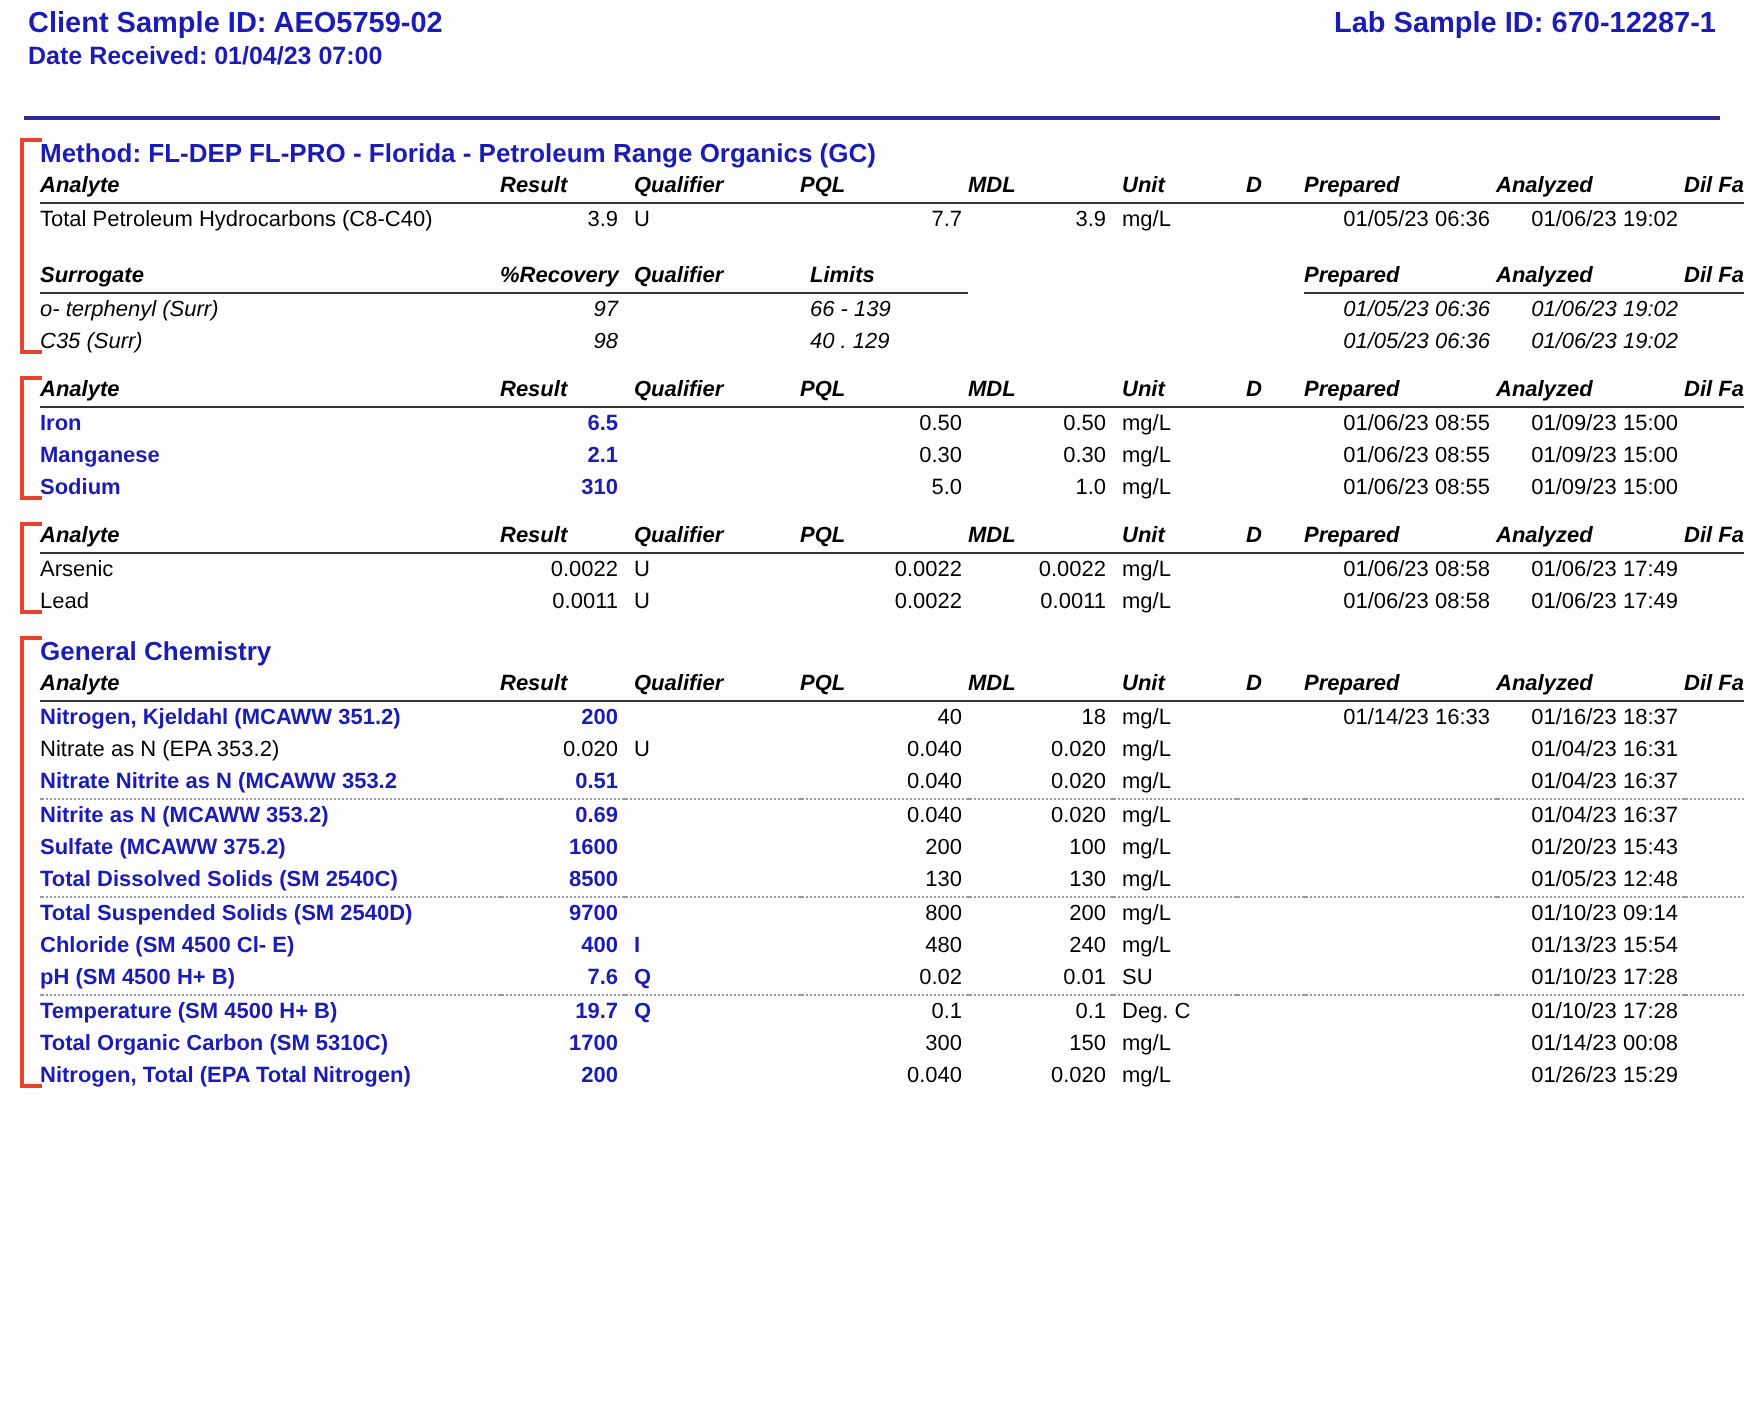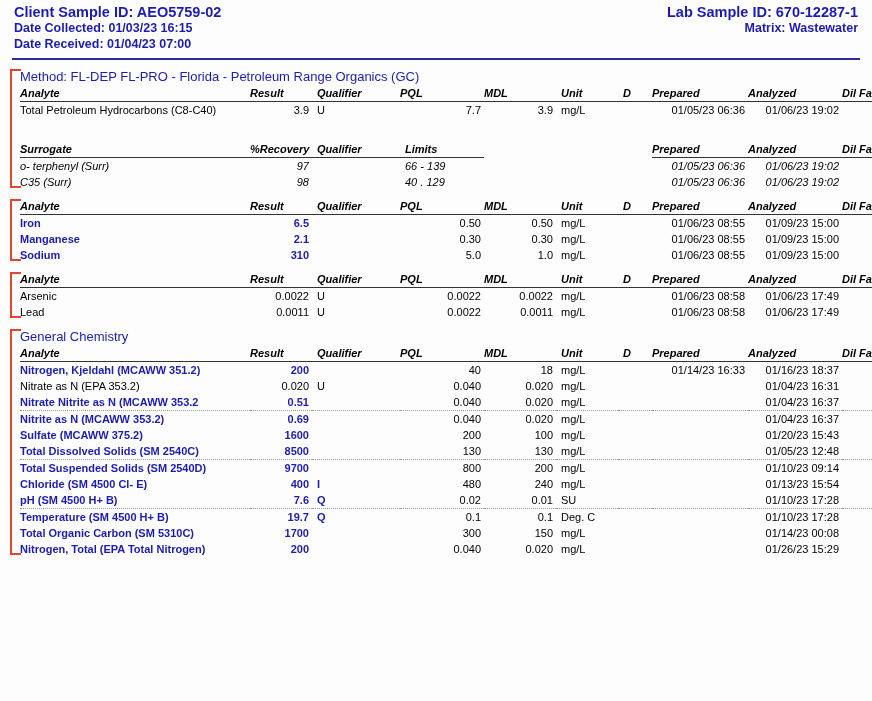--- a/index.html
+++ b/index.html
@@ -73,21 +73,21 @@
     border-left: 2px solid #e8432b;
     border-top: 2px solid #e8432b;
     pointer-events: none;
   }
   .bracket.with-foot {
     border-bottom: 2px solid #e8432b;
   }
 
   .method-title {
     color: #1b1bb5;
-    font-weight: normal;
+    font-weight: bold;
     font-size: 13px;
     line-height: 16px;
     padding-bottom: 1px;
     white-space: nowrap;
   }
 
   table.rpt {
     border-collapse: collapse;
     width: 840px;
     table-layout: fixed;
@@ -143,35 +143,31 @@
 
   .blue  { color: #1b1bb5; font-weight: bold; margin-top: 32px; }
   .black { color: #000000; }
   .ital  { font-style: italic; }
   .ital th { font-style: italic; }
 
   tr.dotted > td {
     border-bottom: 1px dotted #9a9a9a;
   }
 
-  .surr-wrap { margin-top: 24px; }
+  .surr-wrap { margin-top: 13px; }
 </style>
 </head>
 <body>
 
 <div class="page">
 
   <div class="doc-header">
     <div class="hdr-row row1">
       <div class="hdr-left">Client Sample ID: AEO5759-02</div>
       <div class="hdr-right">Lab Sample ID: 670-12287-1</div>
-    </div>
-    <div class="hdr-row row2">
-      <div class="hdr-left">Date Collected: 01/03/23 16:15</div>
-      <div class="hdr-right">Matrix: Wastewater</div>
     </div>
     <div class="hdr-row row3">
       <div class="hdr-left">Date Received: 01/04/23 07:00</div>
       <div class="hdr-right"></div>
     </div>
   </div>
   <div class="hdr-rule"></div>
 
   <div class="sections" id="sections-root">
       <div class="section">

